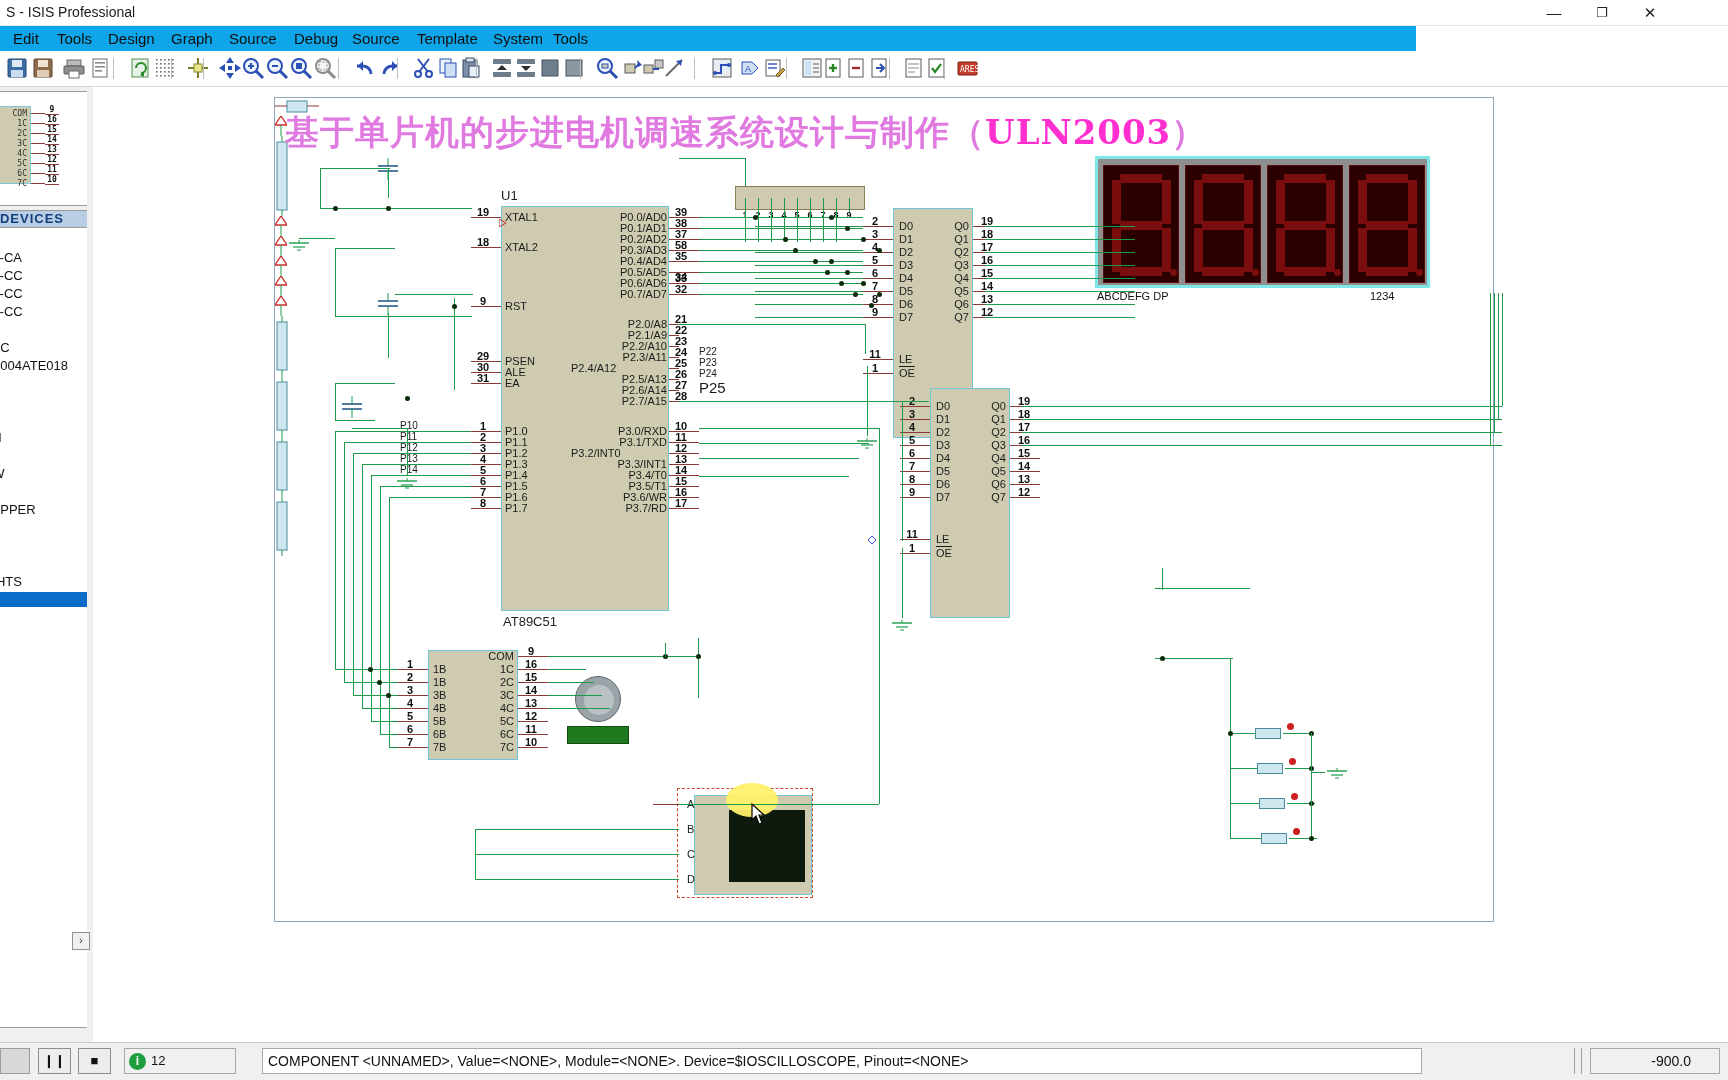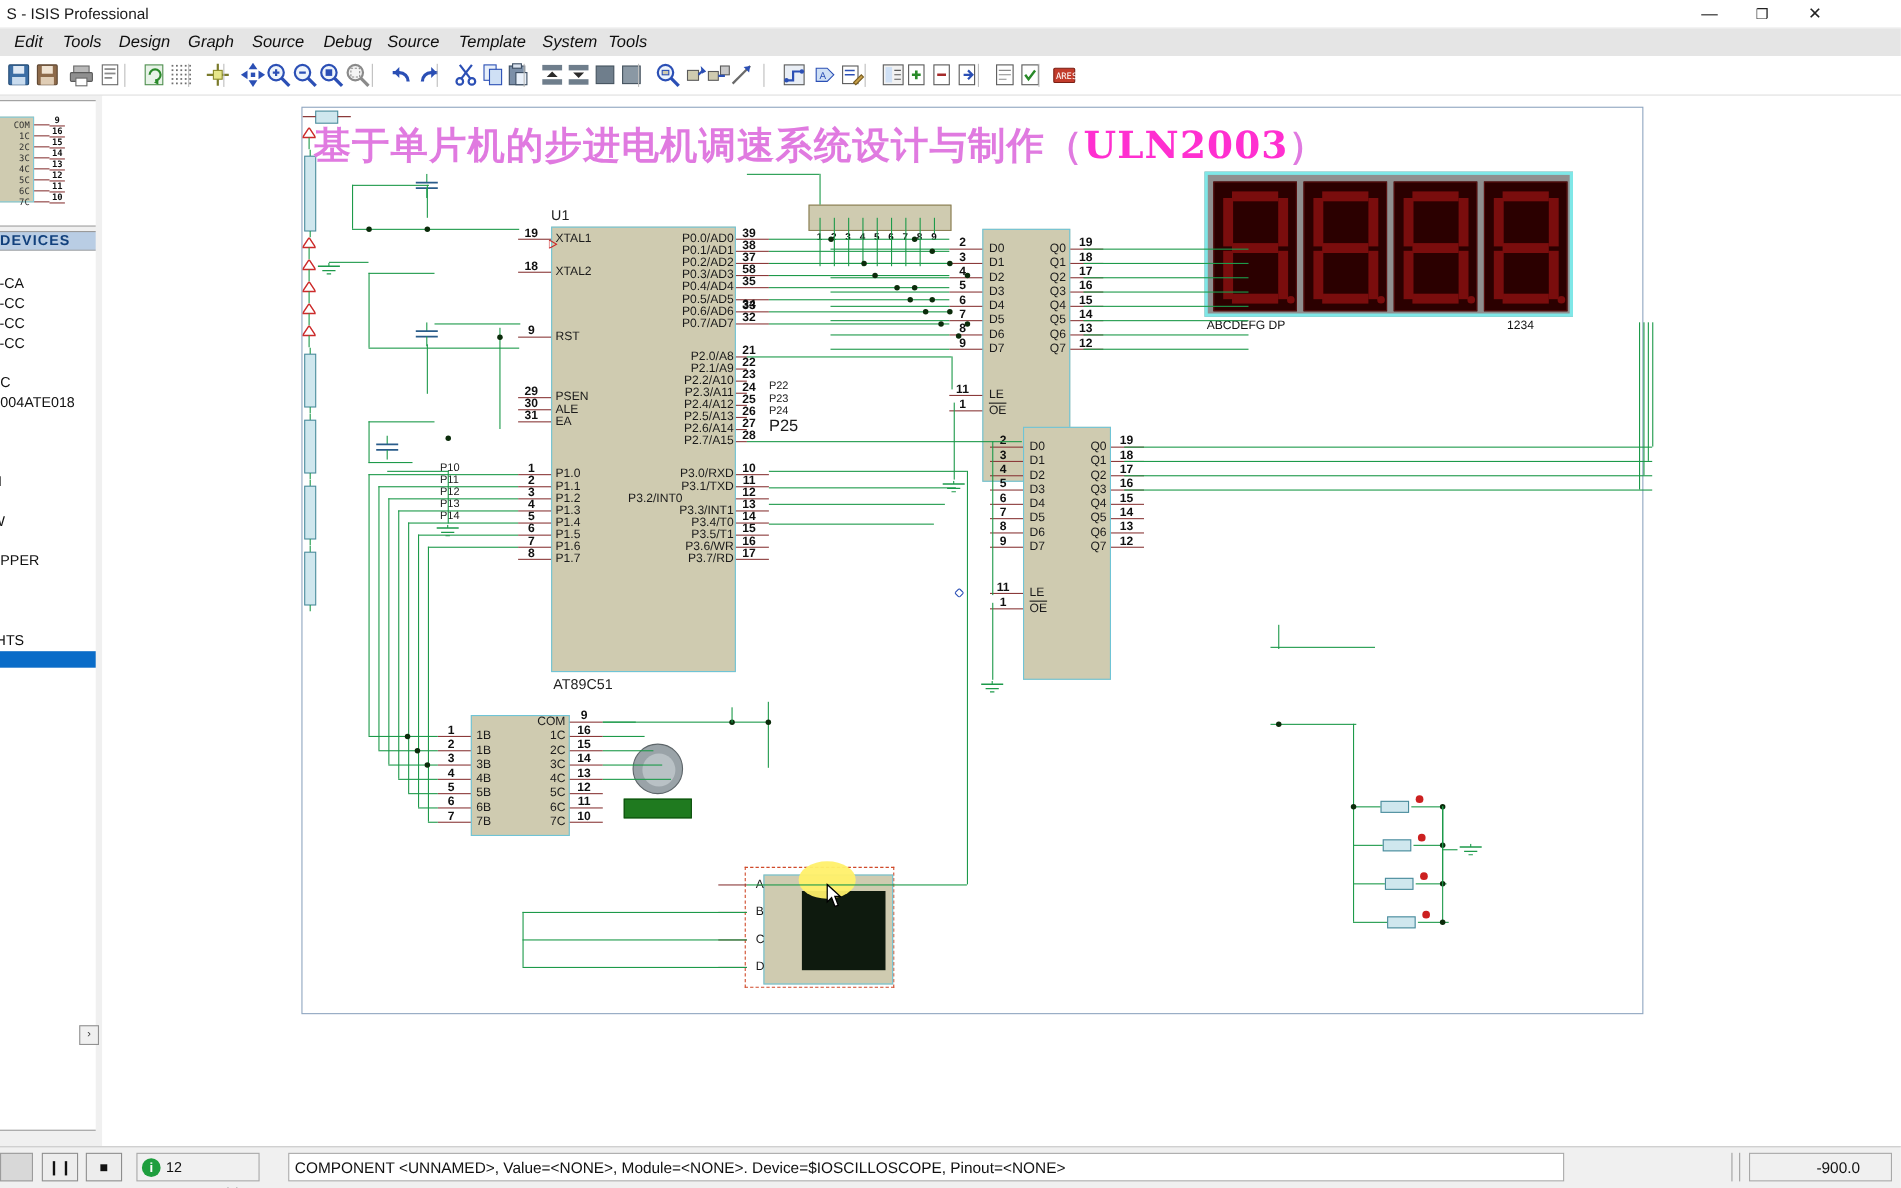--- a/index.html
+++ b/index.html
@@ -26,23 +26,22 @@
   #titlebar .tb-max {
     position:absolute; right:104px; top:2px; width:44px; height:22px;
     text-align:center; font-size:13px; color:#222; line-height:22px;
   }
   #titlebar .tb-close {
     position:absolute; right:56px; top:2px; width:44px; height:22px;
     text-align:center; font-size:15px; color:#222; line-height:22px;
   }
   
   #menubar {
-    position:absolute; left:0; top:26px; width:1728px; height:25px;
-    background:#e5e5e5;
-    font-style:italic;
+    position:absolute; left:0; top:26px; width:1416px; height:25px;
+    background:#0ea5e9;
   }
   #menubar .mi {
     position:absolute; top:3px; font-size:15px; color:#101010;
     padding:1px 7px; white-space:nowrap;
   }
   
   #toolbar {
     position:absolute; left:0; top:51px; width:1728px; height:36px;
     background:#ffffff; border-bottom:1px solid #d6d6d6;
   }
@@ -682,21 +681,21 @@
       <div class="pn" style="left:396px;top:215px;width:20px;">21</div>
       <div class="pl" style="left:296px;top:231px;width:96px;text-align:right;">P2.1/A9</div>
       <div class="pinw" style="left:394px;top:237px;width:10px;"></div>
       <div class="pn" style="left:396px;top:226px;width:20px;">22</div>
       <div class="pl" style="left:296px;top:242px;width:96px;text-align:right;">P2.2/A10</div>
       <div class="pinw" style="left:394px;top:248px;width:10px;"></div>
       <div class="pn" style="left:396px;top:237px;width:20px;">23</div>
       <div class="pl" style="left:296px;top:253px;width:96px;text-align:right;">P2.3/A11</div>
       <div class="pinw" style="left:394px;top:259px;width:10px;"></div>
       <div class="pn" style="left:396px;top:248px;width:20px;">24</div>
-      <div class="pl" style="left:296px;top:264px;width:96px;text-align:right;">P2.4/A12</div>
+      <div class="pl" style="left:296px;top:264px;width:96px;">P2.4/A12</div>
       <div class="pinw" style="left:394px;top:270px;width:10px;"></div>
       <div class="pn" style="left:396px;top:259px;width:20px;">25</div>
       <div class="pl" style="left:296px;top:275px;width:96px;text-align:right;">P2.5/A13</div>
       <div class="pinw" style="left:394px;top:281px;width:10px;"></div>
       <div class="pn" style="left:396px;top:270px;width:20px;">26</div>
       <div class="pl" style="left:296px;top:286px;width:96px;text-align:right;">P2.6/A14</div>
       <div class="pinw" style="left:394px;top:292px;width:10px;"></div>
       <div class="pn" style="left:396px;top:281px;width:20px;">27</div>
       <div class="pl" style="left:296px;top:297px;width:96px;text-align:right;">P2.7/A15</div>
       <div class="pinw" style="left:394px;top:303px;width:10px;"></div>

